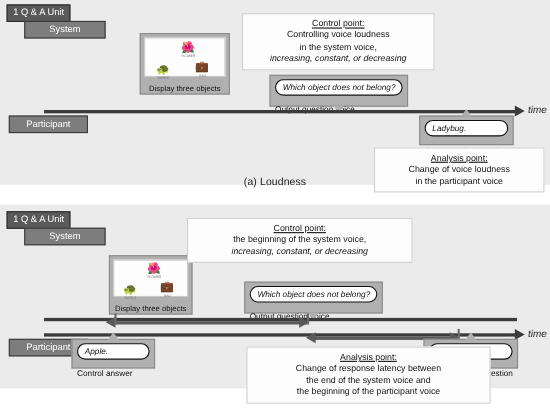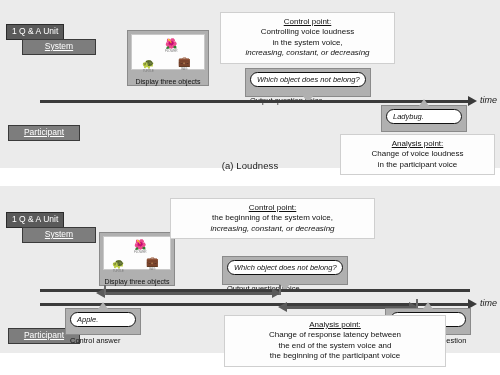--- a/index.html
+++ b/index.html
@@ -19,23 +19,23 @@
     font-size:9.5px;color:#1a1a1a;letter-spacing:.1px;
   }
   .cap-a{top:160px;}
   .cap-b{top:357px;}
 
   
   .badge{
     position:absolute;background:#5a5a5a;color:#fff;
     border:1px solid #2b2b2b;
     font-size:8.5px;line-height:11px;padding:1px 5px 2px 5px;
-    white-space:nowrap;text-align:center;margin-top:20px;
-  }
-  .badge.light{background:#7d7d7d;border-color:#3a3a3a;text-decoration:underline;}
+    white-space:nowrap;text-align:center;
+  }
+  .badge.light{background:#7d7d7d;border-color:#3a3a3a;}
 
   
   .tl{position:absolute;height:0;border-top:3px solid #3b3b3b;}
   .tl-head{
     position:absolute;width:0;height:0;
     border-top:5px solid transparent;border-bottom:5px solid transparent;
     border-left:9px solid #3b3b3b;
   }
   .time-lbl{
     position:absolute;font-style:italic;font-size:9px;color:#1a1a1a;

